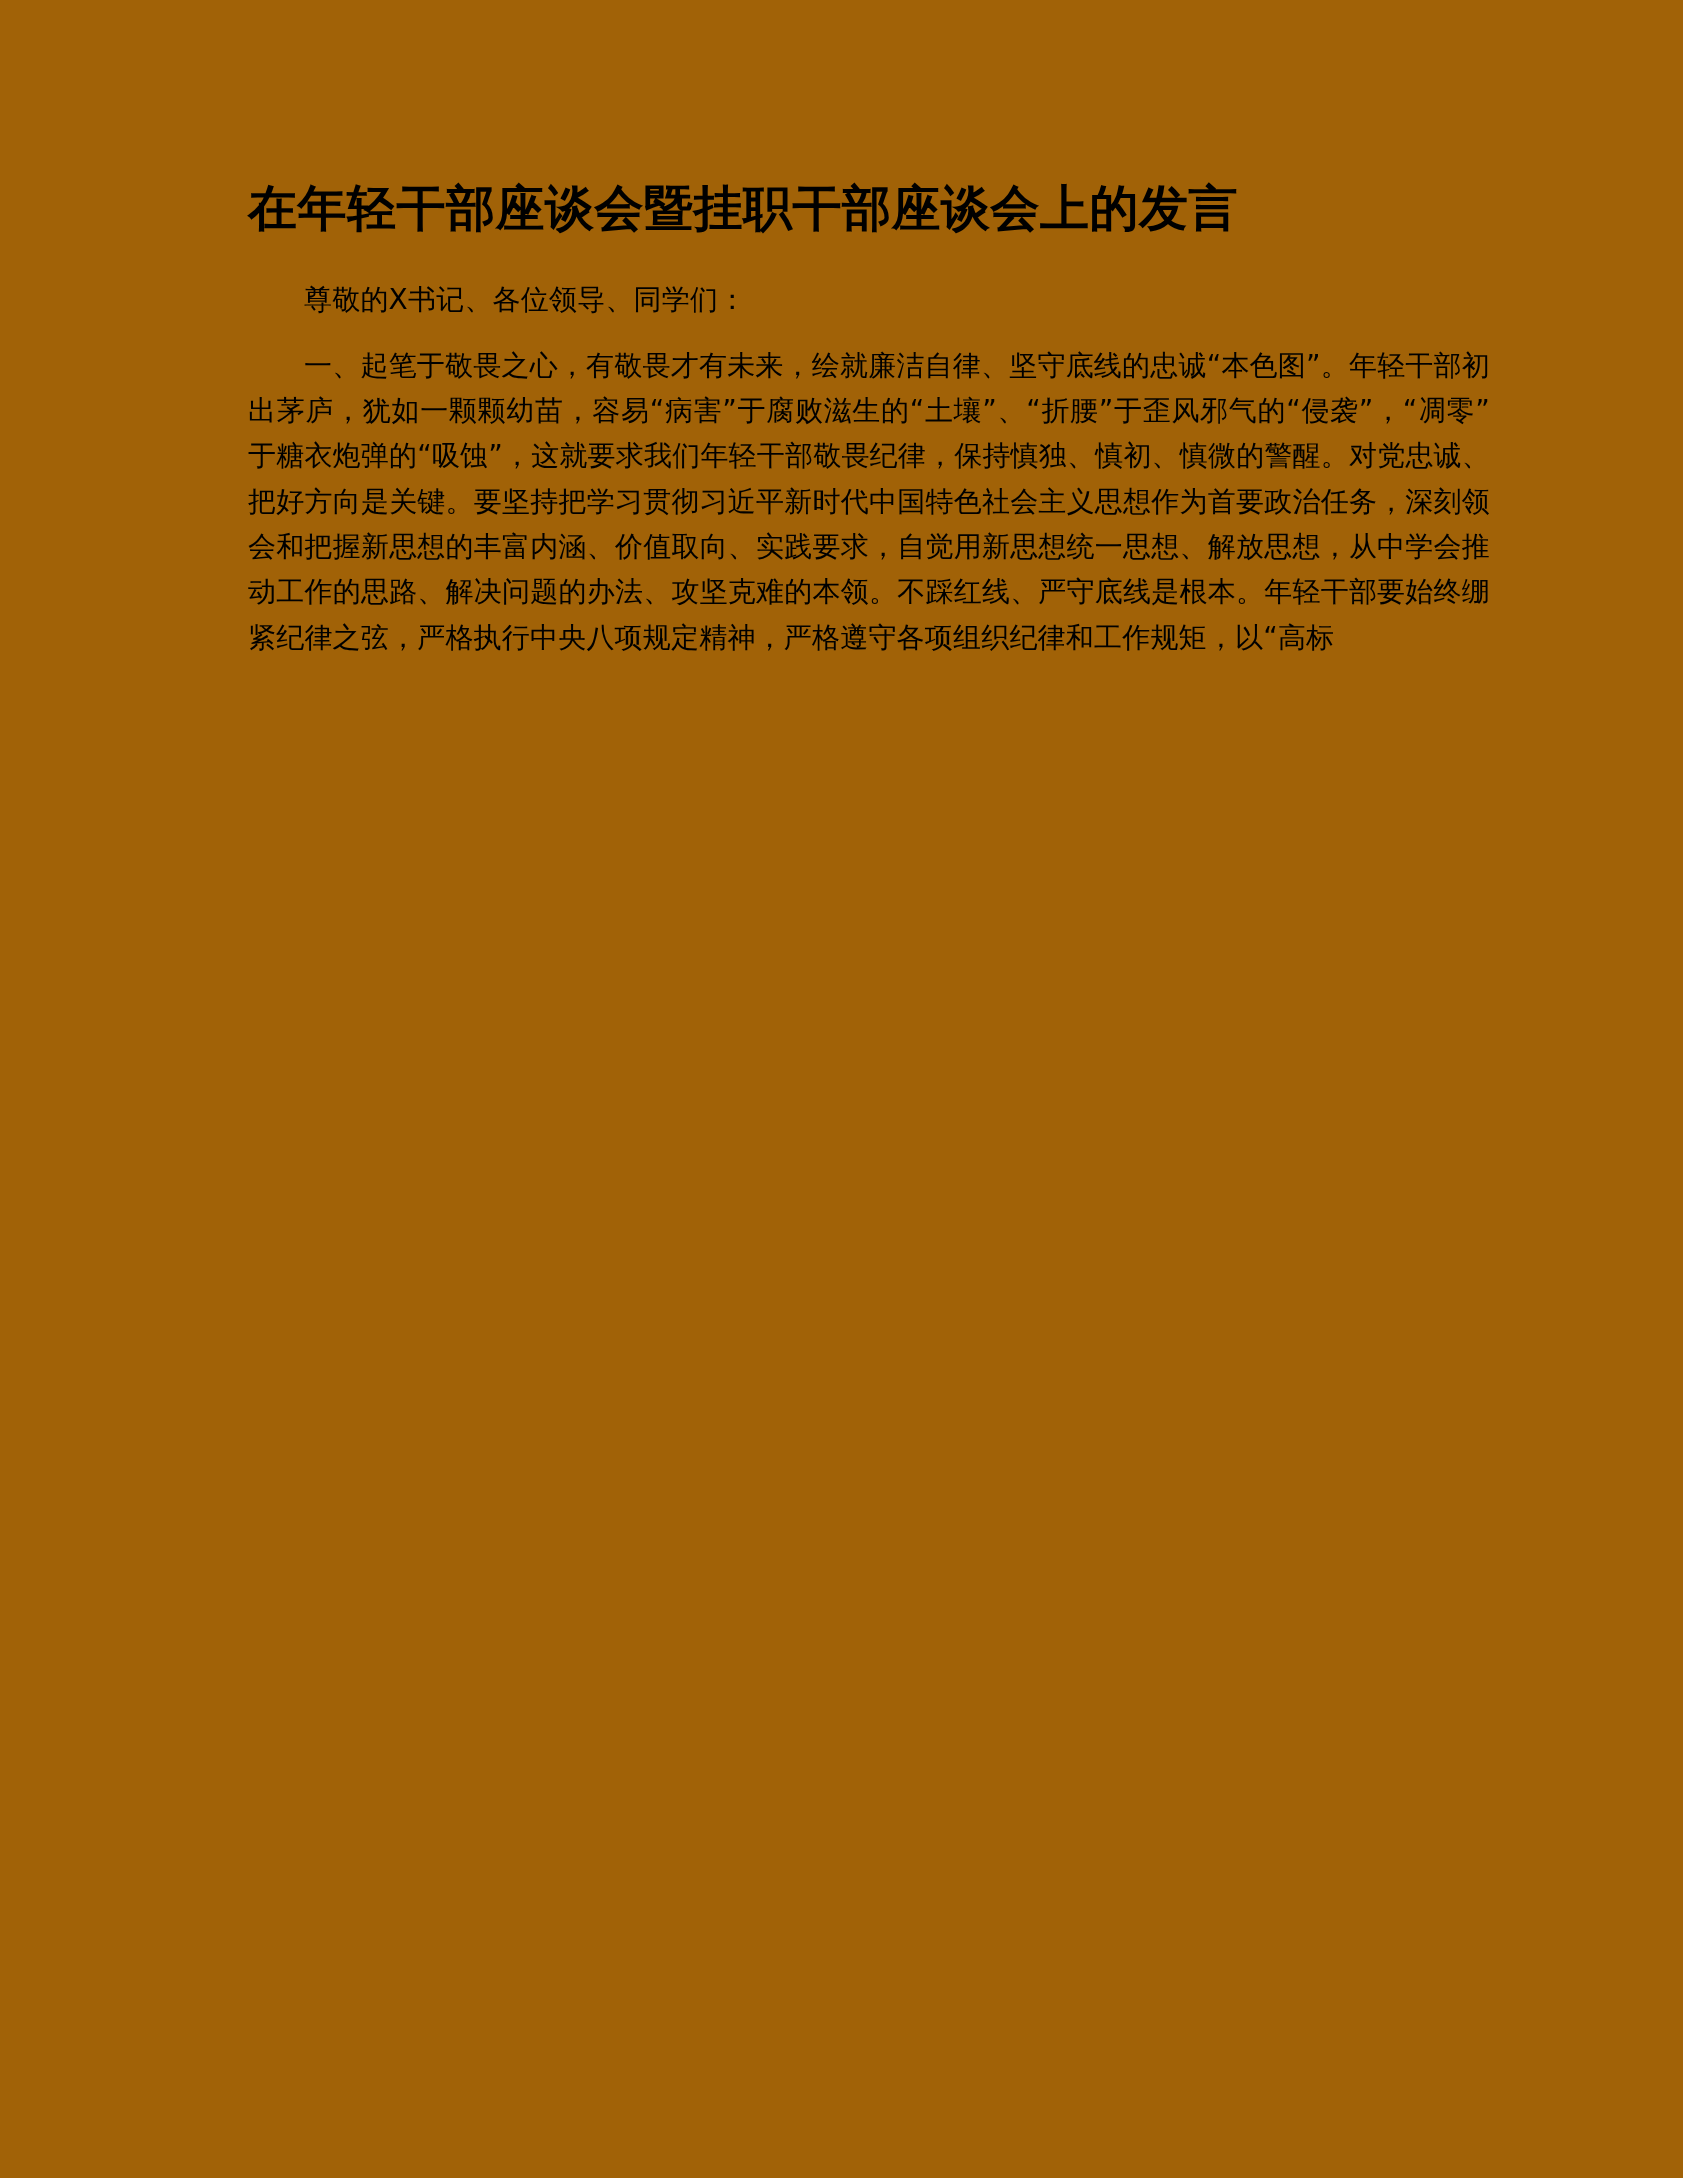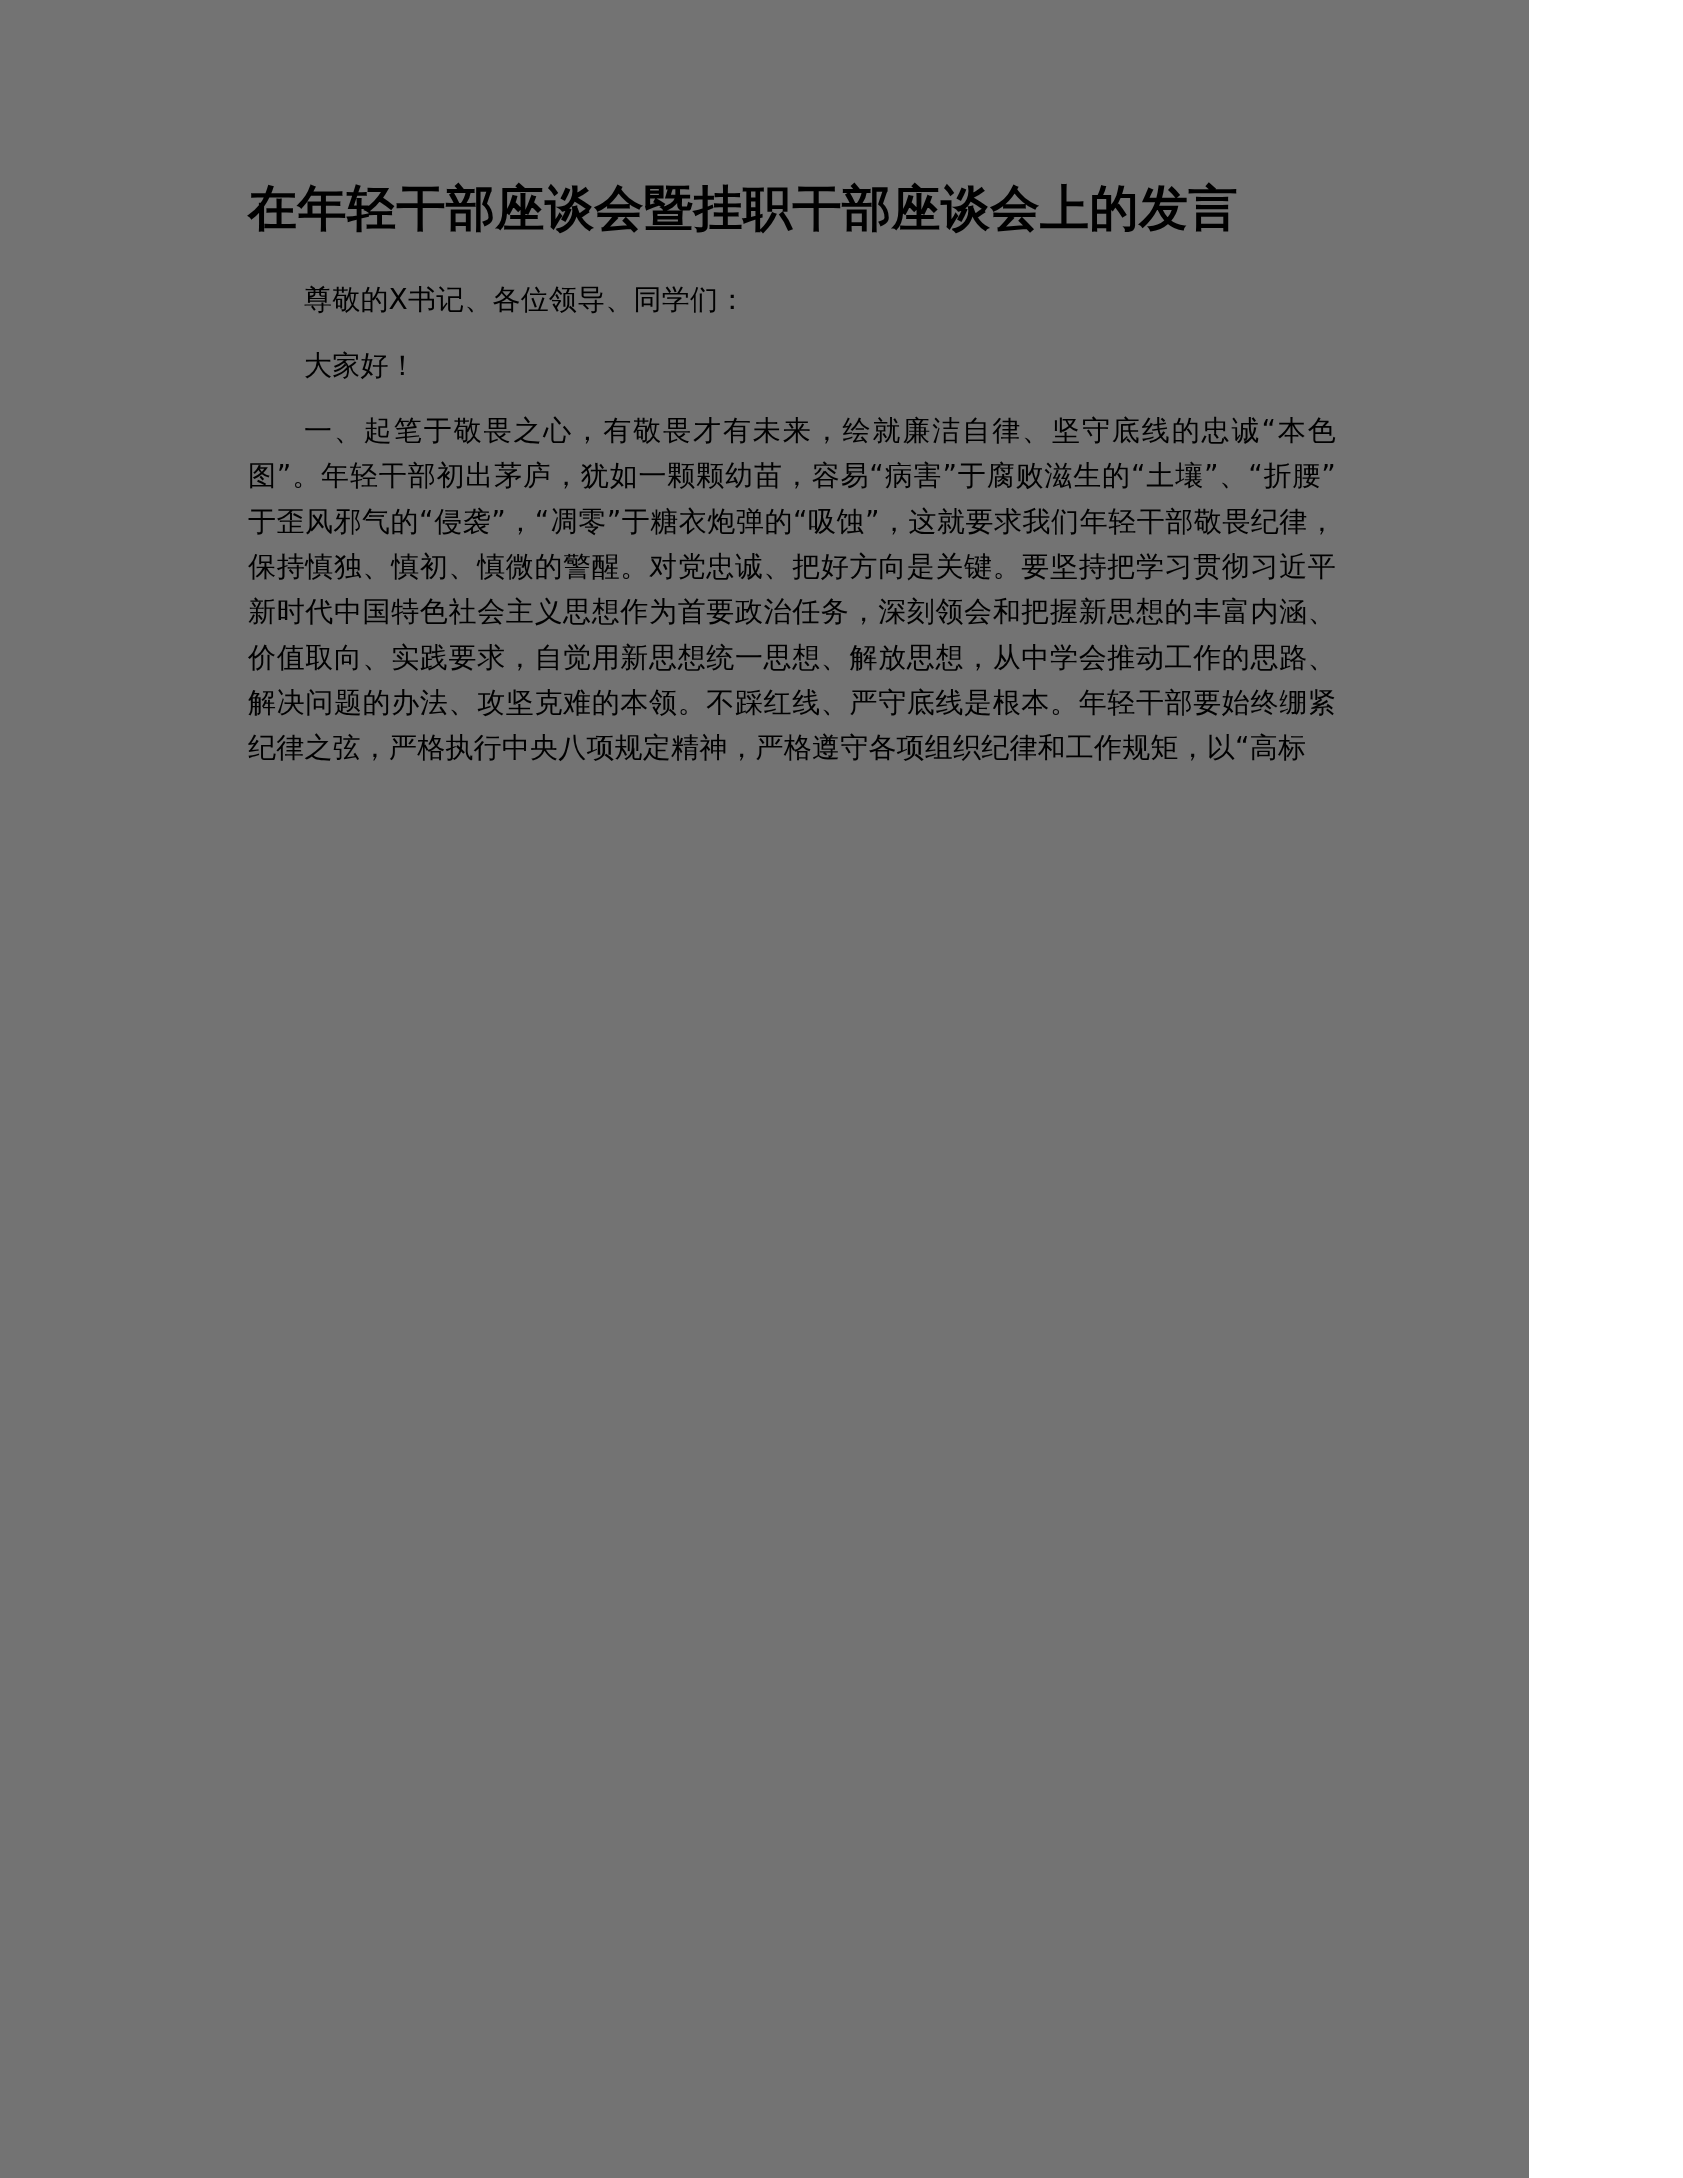--- a/index.html
+++ b/index.html
@@ -9,24 +9,24 @@
   }
   body {
     width: 1683px;
     height: 2178px;
     font-family: "DejaVu Sans", "Liberation Sans", sans-serif;
     color: #000000;
     overflow: hidden;
   }
   .page {
     box-sizing: border-box;
-    width: 1529px;
+    width: 1683px;
     height: 2178px;
     padding: 178px 193px 0 248px;
-    background: #737373;
+    background: #a16207;
   }
   .doc-title {
     font-size: 49px;
     font-weight: bold;
     line-height: 1.25;
     letter-spacing: 0.5px;
     margin: 0 0 38px 0;
     text-align: left;
     white-space: nowrap;
   }
@@ -51,16 +51,15 @@
     max-height: 891px;
     overflow: hidden;
   }
 </style>
 </head>
 <body>
 
 <div class="page">
   <h1 class="doc-title">在年轻干部座谈会暨挂职干部座谈会上的发言</h1>
   <p class="para tight">尊敬的X书记、各位领导、同学们：</p>
-  <p class="para tight">大家好！</p>
   <p class="para overflow-block">一、起笔于敬畏之心，有敬畏才有未来，绘就廉洁自律、坚守底线的忠诚“本色图”。年轻干部初出茅庐，犹如一颗颗幼苗，容易“病害”于腐败滋生的“土壤”、“折腰”于歪风邪气的“侵袭”，“凋零”于糖衣炮弹的“吸蚀”，这就要求我们年轻干部敬畏纪律，保持慎独、慎初、慎微的警醒。对党忠诚、把好方向是关键。要坚持把学习贯彻习近平新时代中国特色社会主义思想作为首要政治任务，深刻领会和把握新思想的丰富内涵、价值取向、实践要求，自觉用新思想统一思想、解放思想，从中学会推动工作的思路、解决问题的办法、攻坚克难的本领。不踩红线、严守底线是根本。年轻干部要始终绷紧纪律之弦，严格执行中央八项规定精神，严格遵守各项组织纪律和工作规矩，以“高标</p>
 </div>
 
 
 </body></html>

